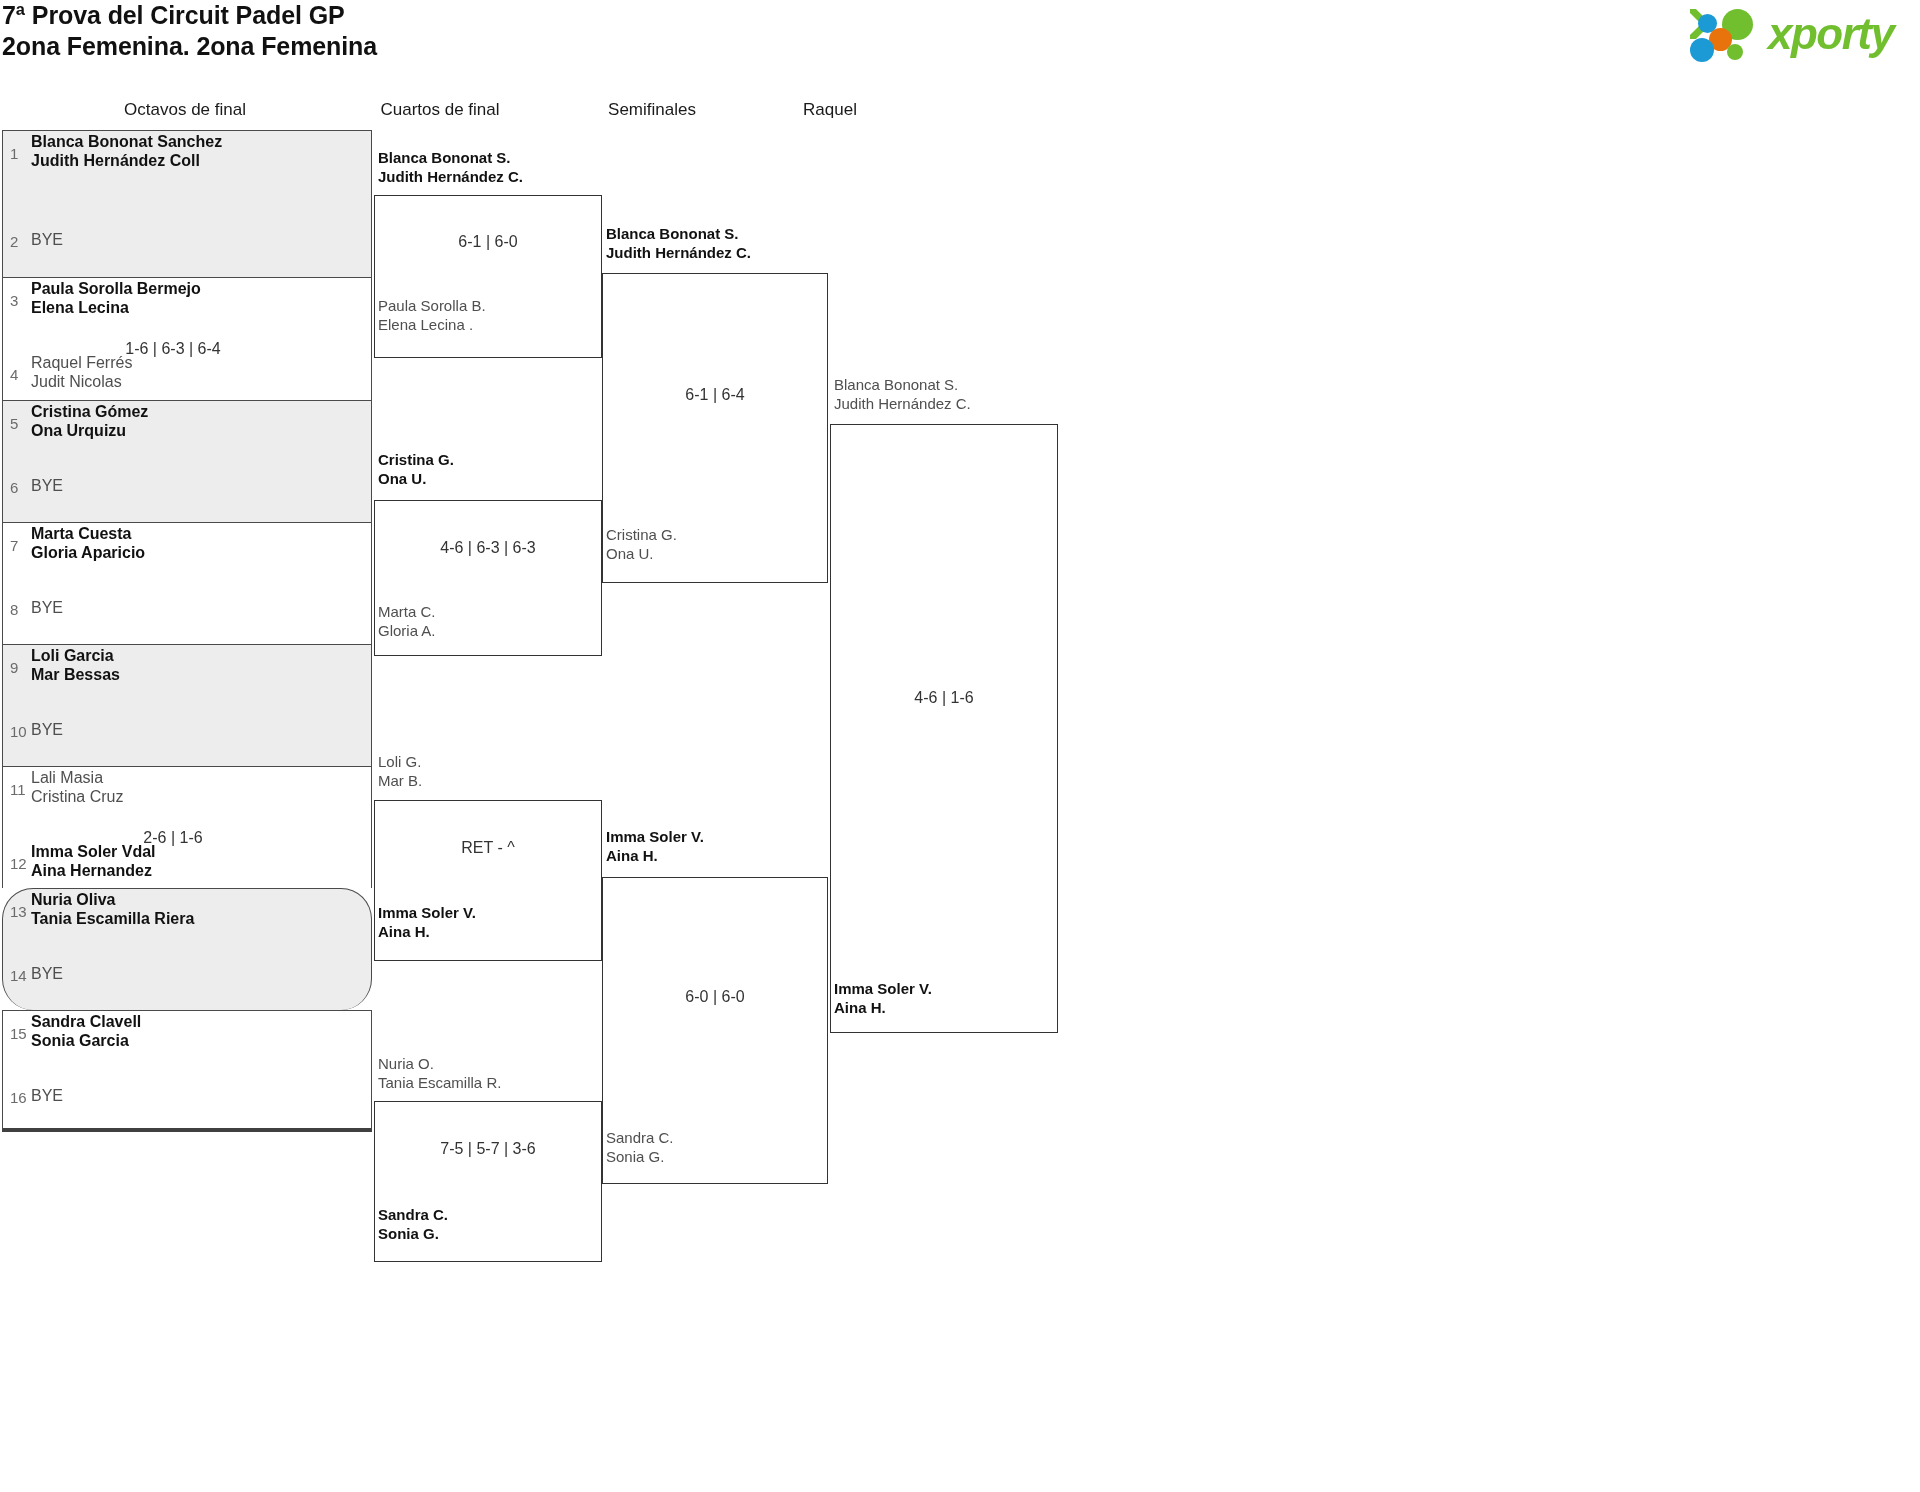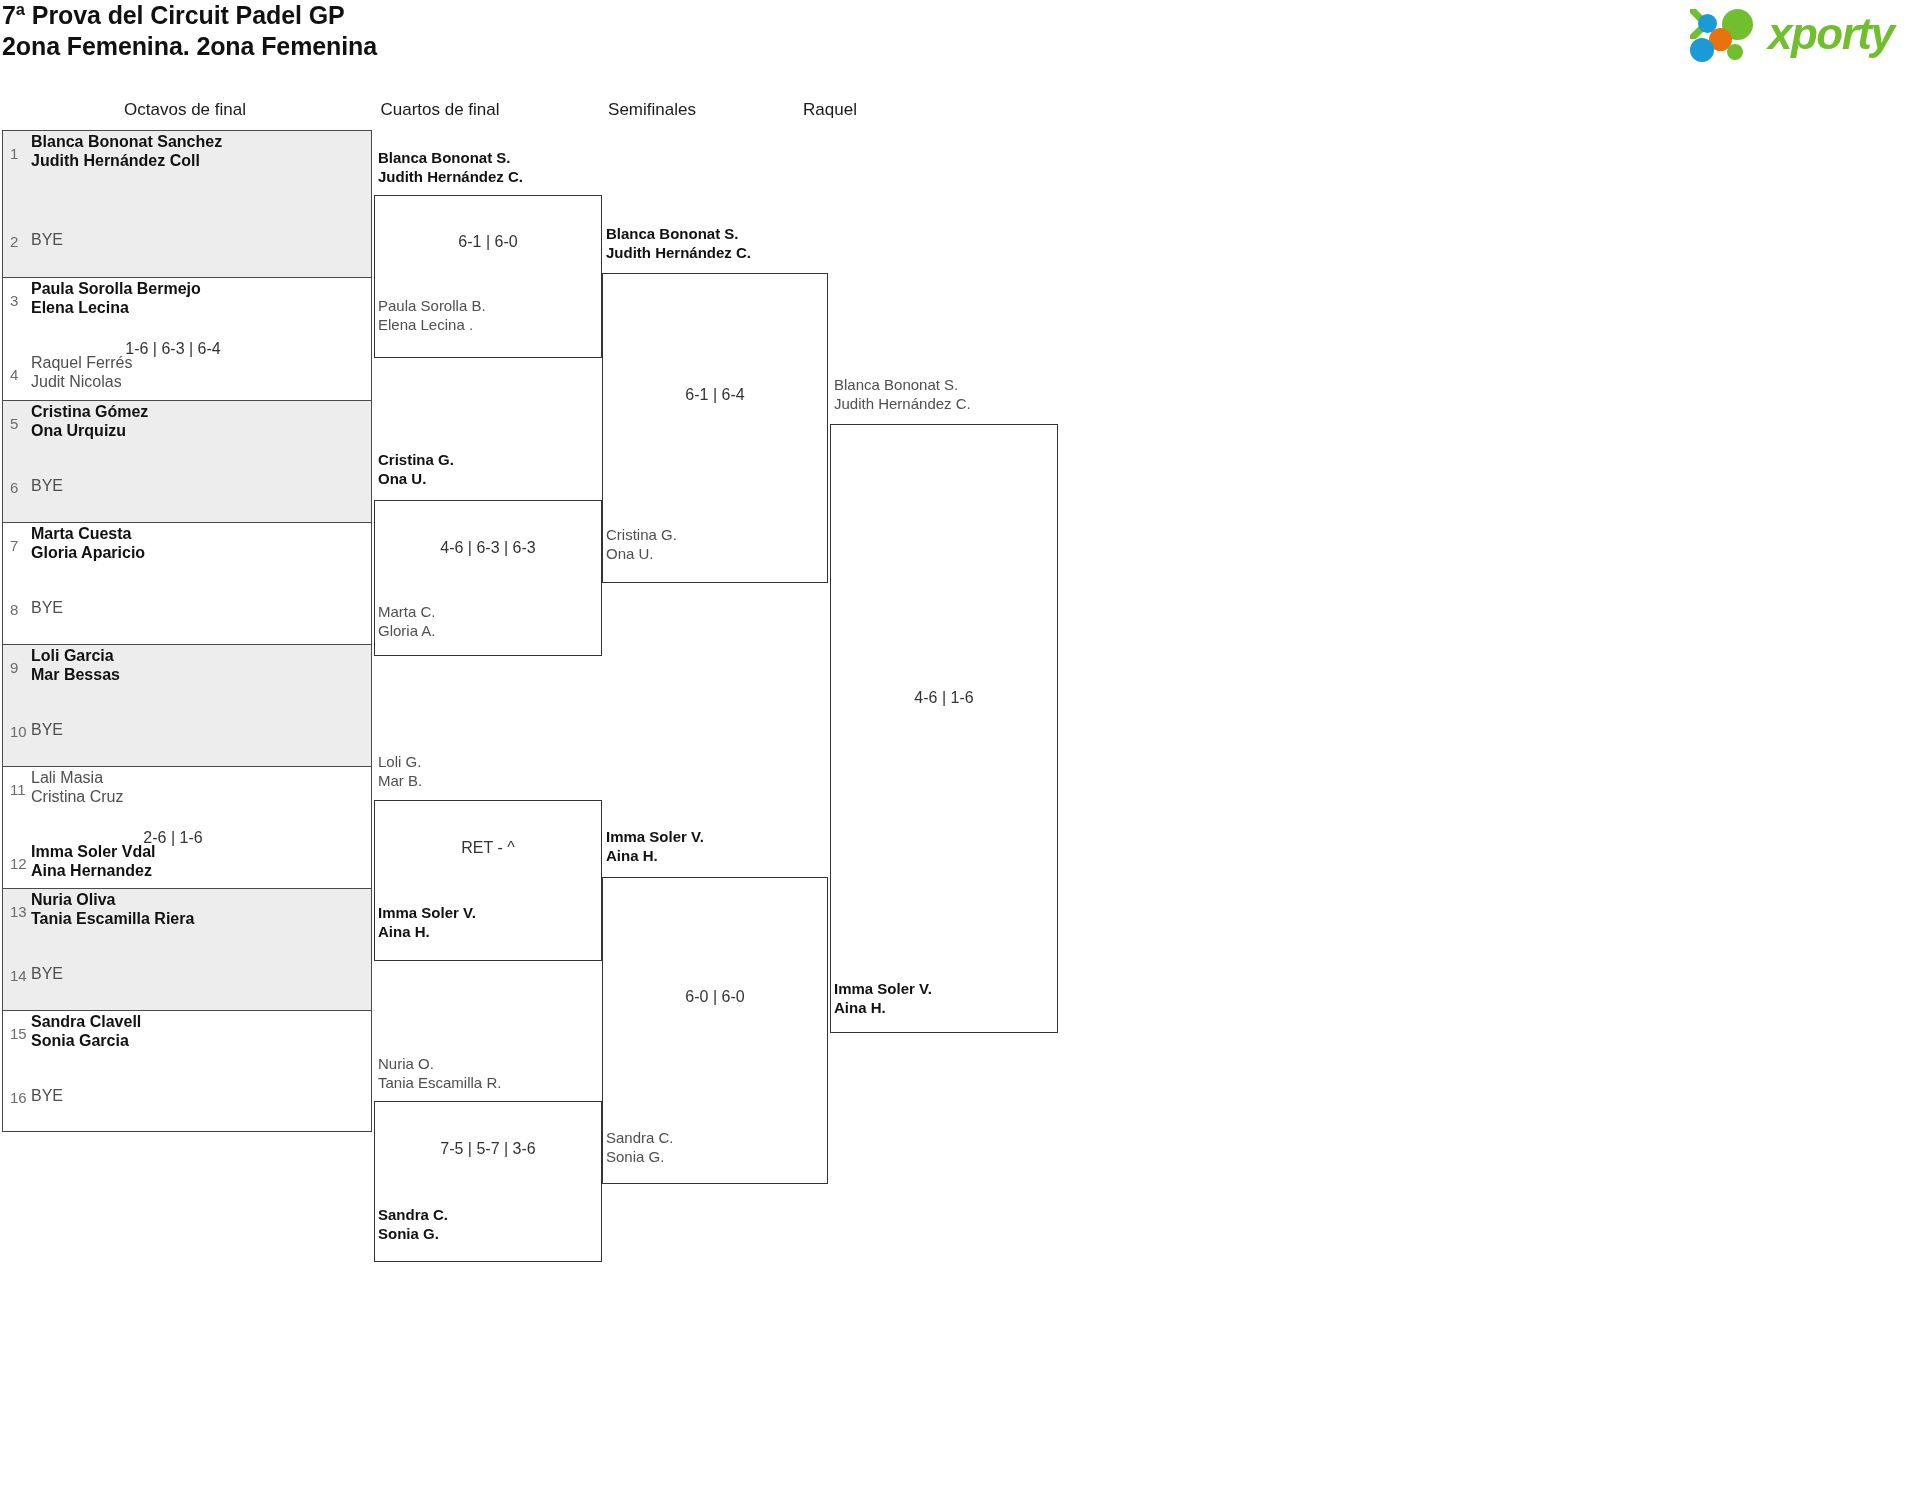--- a/index.html
+++ b/index.html
@@ -48,21 +48,21 @@
   }
 
   
   .r1-col { position: absolute; left: 2px; top: 130px; width: 370px; }
   .r1-match {
     position: relative;
     width: 370px;
     border: 1px solid #4a4a4a;
     border-bottom: none;
   }
-  .r1-match.last { border-bottom: 1px solid #404040; }
+  .r1-match.last { border-bottom: 4px solid #404040; }
   .r1-match.shaded { background: #ededed; }
 
   .r1-slot { position: relative; height: 52px; }
   .r1-seed {
     position: absolute; left: 7px; top: 14px;
     font-size: 15px; color: #6b6b6b; width: 22px; text-align: left;
   }
   .r1-names {
     position: absolute; left: 28px; top: 1px;
     font-size: 16px; line-height: 19px;
@@ -220,21 +220,21 @@
       <div class="r1-score" style="top:50px;">2-6 | 1-6</div>
       <div class="r1-slot" style="position:absolute;top:74px;width:100%;">
         <span class="r1-seed">12</span>
         <span class="r1-names winner">
           <span class="nm">Imma Soler Vdal</span>
           <span class="nm">Aina Hernandez</span>
         </span>
       </div>
     </div>
 
-    <div class="r1-match shaded" style="height:122px;">
+    <div class="r1-match shaded" style="height:122px;border-radius:31px;">
       <div class="r1-slot">
         <span class="r1-seed">13</span>
         <span class="r1-names winner">
           <span class="nm">Nuria Oliva</span>
           <span class="nm">Tania Escamilla Riera</span>
         </span>
       </div>
       <div class="r1-score" style="top:50px;"></div>
       <div class="r1-slot" style="position:absolute;top:64px;width:100%;">
         <span class="r1-seed">14</span>

